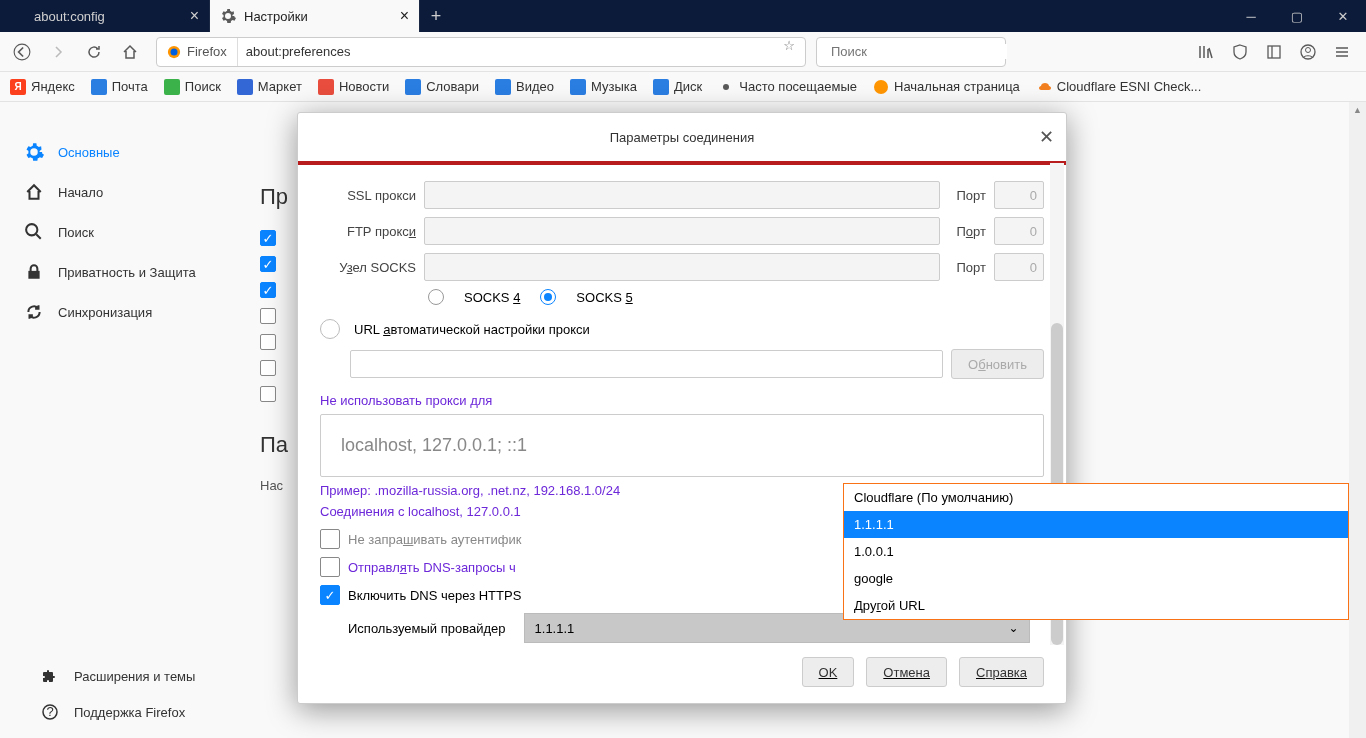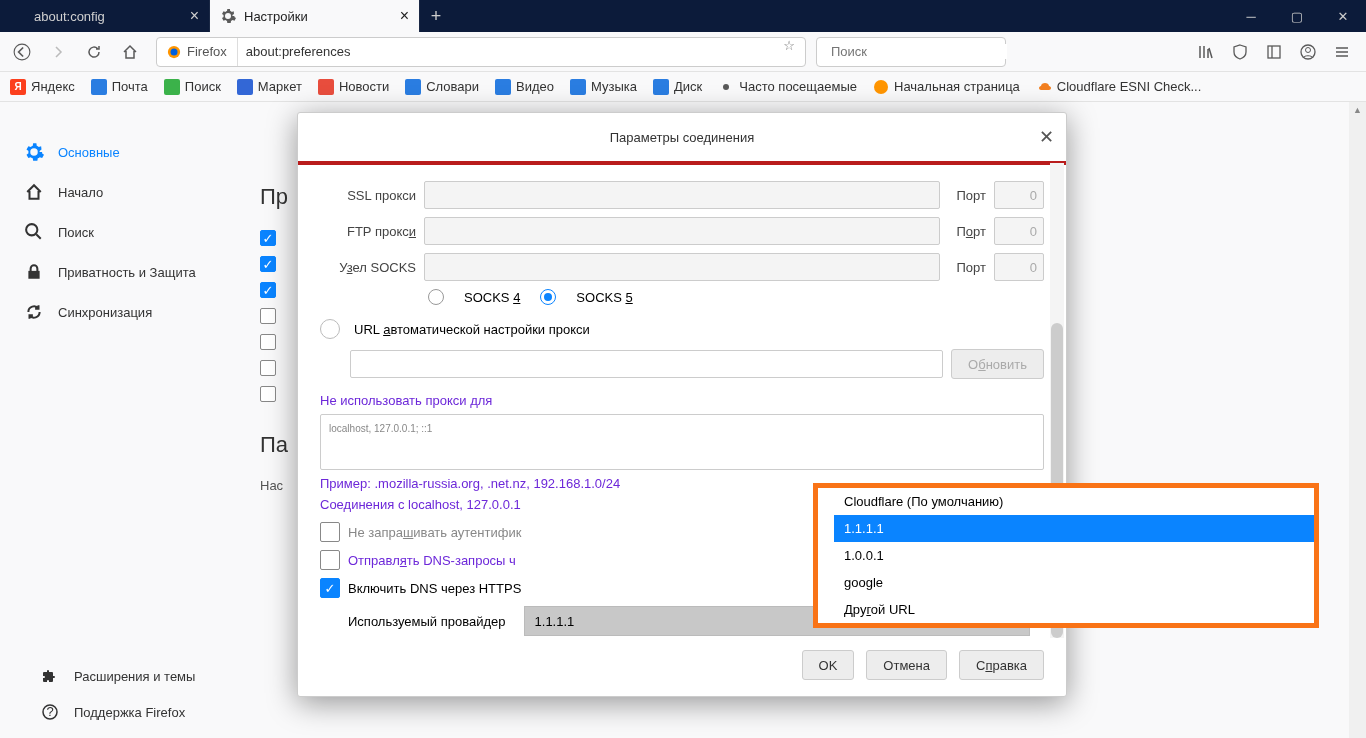--- a/index.html
+++ b/index.html
@@ -59,27 +59,27 @@
 .finput { flex:1; height:28px; border:1px solid #ccc; border-radius:2px; background:#fff; padding:0 6px;}
 .finput.dis { background:#f4f4f4; color:#aaa;}
 .plabel { width:38px; text-align:right; color:#444;}
 .pinput { width:50px; height:28px; border:1px solid #ccc; border-radius:2px; background:#f4f4f4; text-align:right; padding:0 6px; color:#aaa;}
 .radiorow { display:flex; align-items:center; gap:20px; margin:6px 0 14px 108px;}
 .radio { width:16px; height:16px; border:1px solid #999; border-radius:50%; display:inline-flex; align-items:center; justify-content:center;}
 .radio.sel { border-color:#0a84ff;}
 .radio.sel::after { content:""; width:8px; height:8px; background:#0a84ff; border-radius:50%;}
 .radio.big { width:20px; height:20px; border-width:1px; border-color:#bbb;}
 .sectlabel { color:#6d28d9; font-size:13px; margin:6px 0;}
-.tarea { width:100%; min-height:56px; border:1px solid #ccc; border-radius:2px; padding:8px; color:#888; font-size:10px; margin-top:4px;}
+.tarea { width:100%; min-height:56px; border:1px solid #ccc; border-radius:2px; padding:20px; color:#888; font-size:18px; margin-top:4px;}
 .btn { height:30px; padding:0 16px; background:#ededed; border:1px solid #ccc; border-radius:3px; color:#333;}
 .btn.dis { color:#aaa;}
-.mfoot { display:flex; justify-content:flex-end; gap:12px; padding:14px 22px 16px;}
+.mfoot { display:flex; justify-content:flex-end; gap:12px; padding:14px 22px 16px;text-decoration:underline;}
 .provsel { position:relative; width:506px; height:30px; border:1px solid #bbb; background:#c8c8c8; display:flex; align-items:center; padding:0 10px;}
 .provsel .chev { margin-left:auto; font-size:12px;}
-.dropdown { position:absolute; left:515px; top:370px; width:506px; background:#fff; border:5px solid #f97316; z-index:10;padding-left:16px;}
+.dropdown { position:absolute; left:545px; top:370px; width:506px; background:#fff; border:1px solid #f97316; z-index:10;}
 .ddopt { padding:6px 10px; font-size:13px;}
 .ddopt.highlight { background:#0a84ff; color:#fff;}
 .ul { text-decoration:underline; text-decoration-style:solid;}
 svg { display:block; }
 </style>
 </head>
 <body>
 
 <div class="titlebar">
   <div class="tab">

